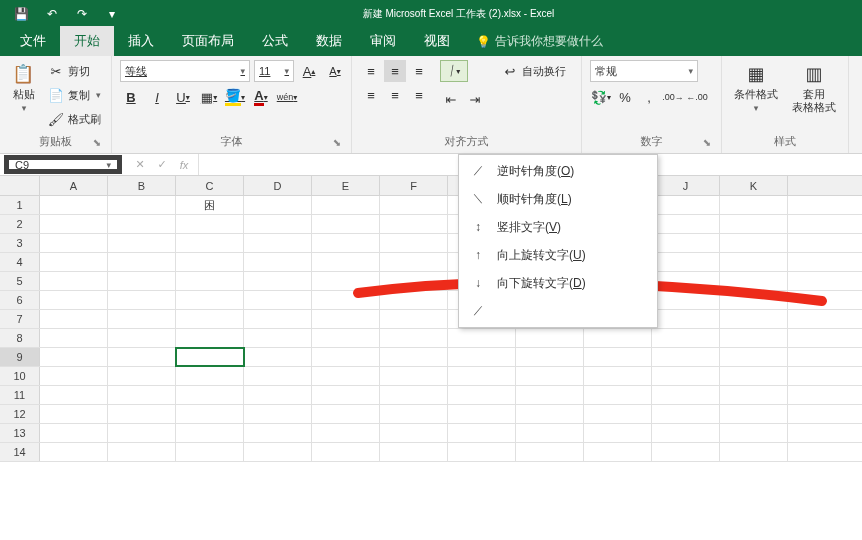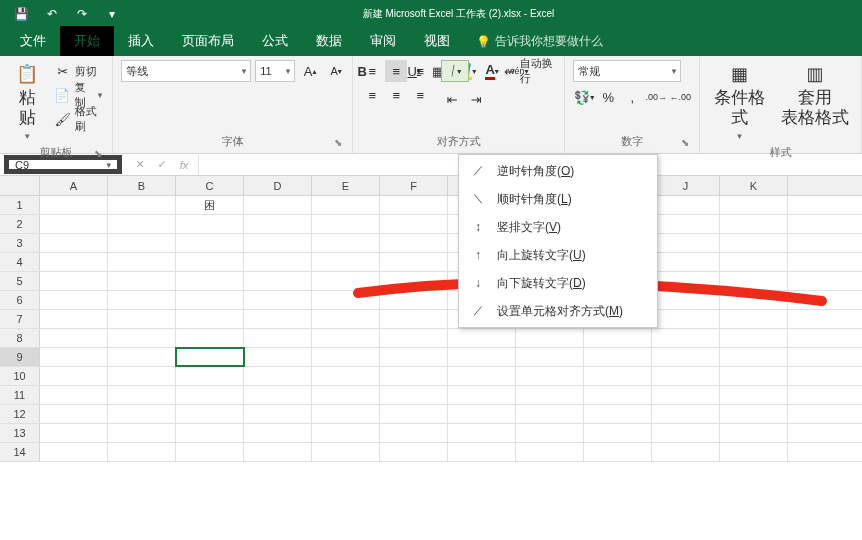--- a/index.html
+++ b/index.html
@@ -5,32 +5,32 @@
 * { margin: 0; padding: 0; box-sizing: border-box; font-family: "Microsoft YaHei", "Segoe UI", sans-serif; }
 body { width: 862px; height: 540px; overflow: hidden; background: #fff; font-size: 12px; color: #333; position: relative; }
 
 .titlebar { background: #0f6e3e; height: 28px; display: flex; align-items: center; color: #fff; }
 .qat { display: flex; align-items: center; gap: 6px; padding: 0 10px; }
 .qat .btn { width: 24px; height: 22px; display: flex; align-items: center; justify-content: center; color: #fff; border-radius: 2px; }
 .title-text { flex: 1; text-align: center; font-size: 10px; padding-right: 79px; }
 
 .tabs { background: #0f6e3e; height: 28px; display: flex; align-items: flex-end; padding: 0 6px; gap: 0; color: #fff; }
 .tab { padding: 6px 14px; cursor: pointer; font-size: 13px; }
-.tab.active { background: #000000; color: #0f6e3e; }
+.tab.active { background: #e5e5e5; color: #0f6e3e; }
 .tell-me { display: flex; align-items: center; gap: 4px; padding: 6px 12px; color: #cfe6d8; font-size: 12px; }
 
 .ribbon { background: #f3f3f3; border-bottom: 1px solid #d4d4d4; height: 98px; display: flex; position: relative; }
 .group { border-right: 1px solid #e0e0e0; padding: 4px 8px 2px; display: flex; flex-direction: column; }
 .group-body { flex: 1; display: flex; align-items: flex-start; gap: 6px; }
 .group-label { text-align: center; font-size: 11px; color: #666; padding: 2px 0; position: relative; }
 .group-label .launcher { position: absolute; right: 0; bottom: 2px; width: 12px; height: 12px; font-size: 10px; color: #888; }
 
 .big-btn { display: flex; flex-direction: column; align-items: center; gap: 2px; padding: 2px 4px; cursor: pointer; }
 .big-btn .icon { width: 24px; height: 24px; display: flex; align-items: center; justify-content: center; font-size: 18px; }
-.big-btn .lbl { font-size: 17px; line-height: 1.2; text-align: center; }
+.big-btn .lbl { font-size: 11px; line-height: 1.2; text-align: center; }
 
 .sm-row { display: flex; align-items: center; gap: 4px; height: 22px; font-size: 11px; cursor: pointer; padding: 0 2px; }
 .sm-row .ic { width: 16px; height: 16px; display: flex; align-items: center; justify-content: center; font-size: 13px; }
 
 .col { display: flex; flex-direction: column; gap: 2px; }
 
 .font-row { display: flex; align-items: center; gap: 4px; }
 .combo { background: #fff; border: 1px solid #c8c8c8; height: 22px; display: flex; align-items: center; padding: 0 4px; font-size: 11px; }
 .combo .dd { margin-left: auto; font-size: 9px; color: #666; }
 .font-name { width: 130px; }
@@ -118,21 +118,21 @@
         <div class="sm-row">
             <span class="ic">🖌</span>
             <span>格式刷</span>
           </div>
       </div>
     </div>
     <div class="group-label"><span>剪贴板</span><span class="launcher">⬊</span></div>
   </div>
 
   <div class="group" style="width:240px">
-    <div class="group-body" style="flex-direction:row;gap:4px;">
+    <div class="group-body" style="flex-direction:column;gap:4px;text-decoration:underline;">
       <div class="font-row">
         <div class="combo font-name">
             <span>等线</span>
             <span class="dd">▾</span>
           </div>
         <div class="combo font-size">
             <span>11</span>
             <span class="dd">▾</span>
           </div>
         <div class="sq" style="font-size:13px">A<sup style="font-size:8px">▴</sup></div>
@@ -246,21 +246,20 @@
     <div class="menu-item">
         <span class="ic">↑</span>
         <span><span>向上旋转文字</span>(<span class="ul">U</span>)</span>
       </div>
     <div class="menu-item">
         <span class="ic">↓</span>
         <span><span>向下旋转文字</span>(<span class="ul">D</span>)</span>
       </div>
     <div class="menu-item">
         <span class="ic">⟋</span>
-        <span><span>设置单元格对齐方式</span>(<span class="ul">M</span>)</span>
       </div>
   </div>
 </div>
 
 <div class="fx-bar">
   <div class="name-box">
       <span>C9</span>
       <span class="dd">▾</span>
     </div>
   <div class="fx-btns">

